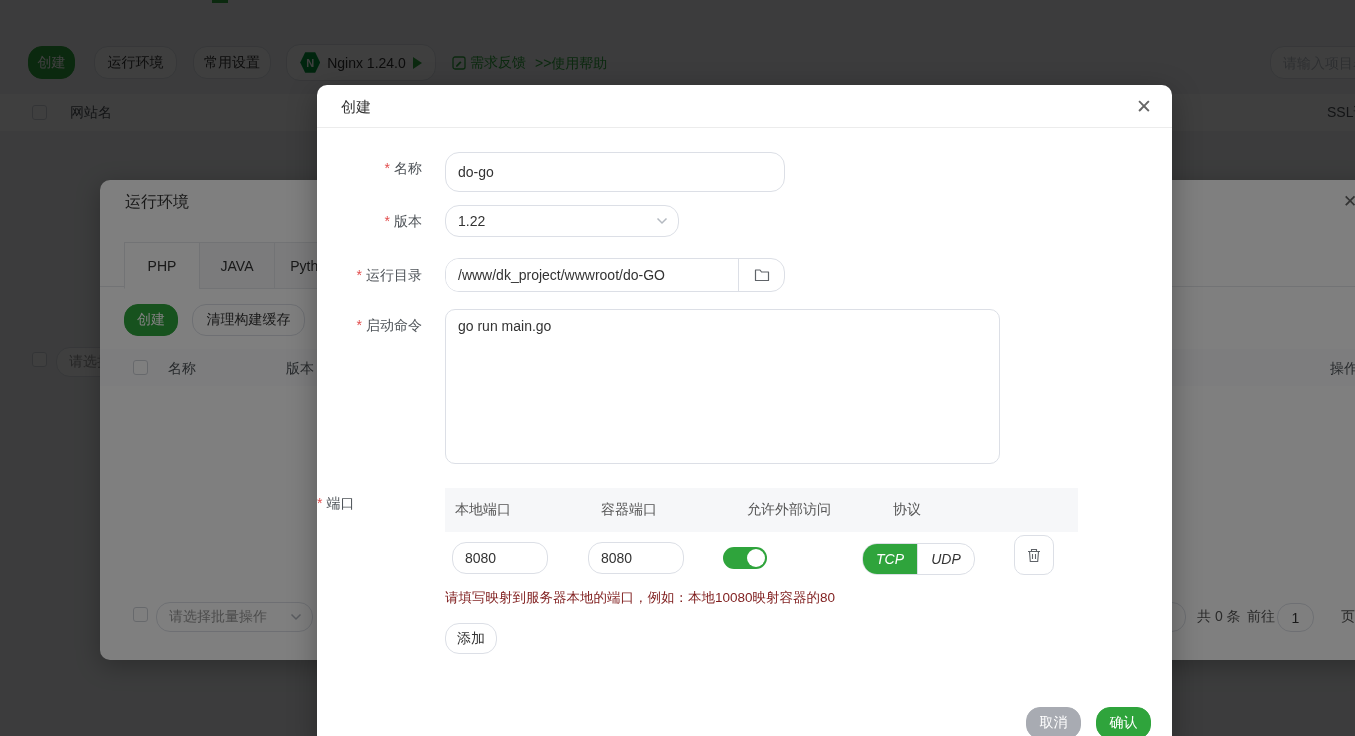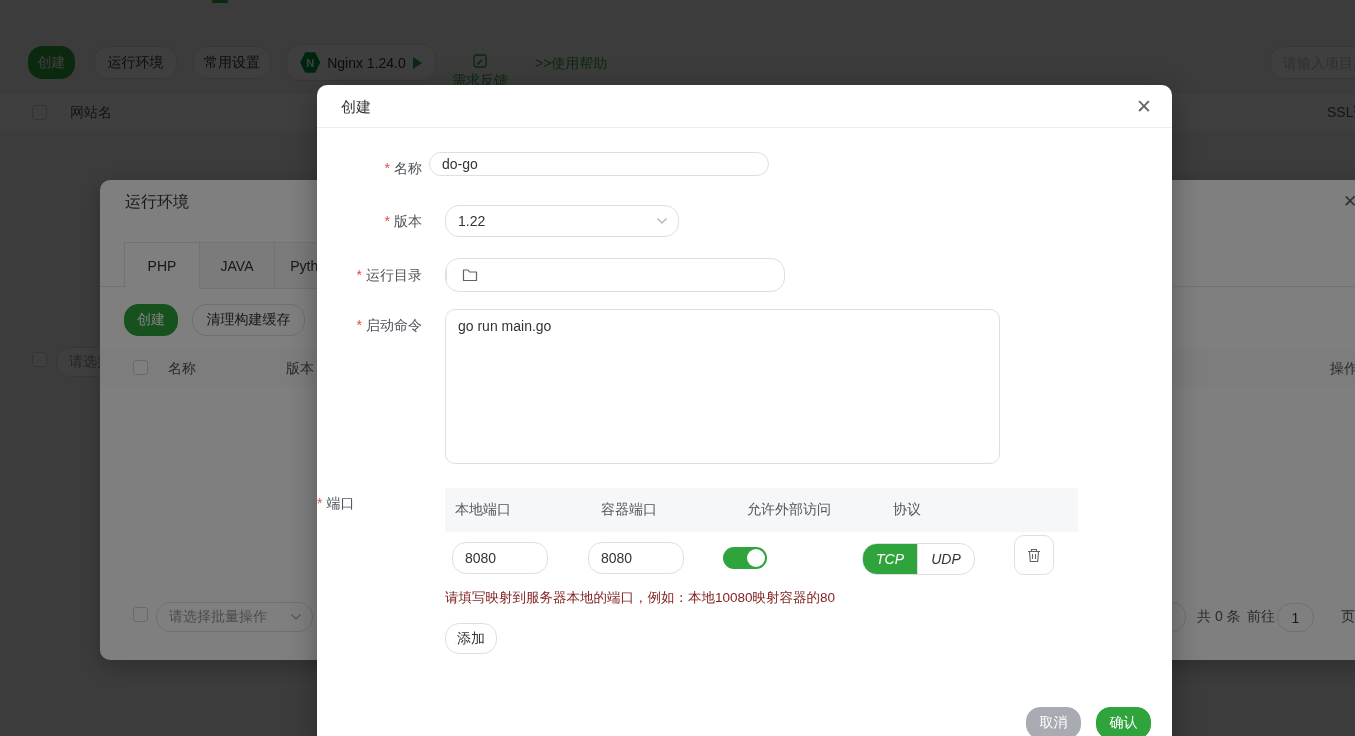--- a/index.html
+++ b/index.html
@@ -46,21 +46,21 @@
   <div class="abs btn" style="left:193px;top:46px;width:78px;height:33px;">
     <span>常用设置</span>
   </div>
   <div class="abs btn" style="left:286px;top:44px;width:150px;height:37px;gap:7px;">
     <span style="width:20px;height:22px;background:#009639;color:#fff;font-weight:bold;font-size:11px;
                  display:flex;align-items:center;justify-content:center;
                  clip-path:polygon(25% 3%,75% 3%,100% 50%,75% 97%,25% 97%,0% 50%);">N</span>
     <span>Nginx 1.24.0</span>
     <span style="width:0;height:0;border-left:9px solid #2fa43c;border-top:6px solid transparent;border-bottom:6px solid transparent;"></span>
   </div>
-  <div class="abs" style="left:452px;top:54px;display:flex;align-items:center;gap:4px;color:#2fa43c;cursor:pointer;flex-direction:column;">
+  <div class="abs" style="left:452px;top:54px;display:flex;align-items:center;gap:4px;color:#2fa43c;cursor:pointer;">
     <svg class="icon-svg" width="14" height="14" viewBox="0 0 14 14">
       <rect x="1" y="1" width="12" height="12" rx="2" fill="none" stroke="#2fa43c" stroke-width="1.3"></rect>
       <path d="M4 9.5l4.2-4.2 1.3 1.3L5.3 10.8H4z" fill="#2fa43c"></path>
     </svg>
     <span>需求反馈</span>
   </div>
   <div class="abs" style="left:535px;top:55px;color:#2fa43c;cursor:pointer;">
     <span>&gt;&gt;使用帮助</span>
   </div>
   <input class="abs input" style="left: 1270px; top: 46px; width: 130px; height: 33px;" placeholder="请输入项目名">
@@ -127,37 +127,38 @@
   <div class="abs" style="left:317px;top:85px;width:855px;height:660px;background:#fff;border-radius:10px 10px 0 0;
               box-shadow:0 8px 30px rgba(0,0,0,0.3);z-index:40;">
 
     <div class="abs" style="left:0;top:0;width:855px;height:43px;border-bottom:1px solid #ececec;"></div>
     <div class="abs" style="left:24px;top:13px;font-size:15px;color:#333;">创建</div>
     <div class="abs x" style="left:819px;top:12px;font-size:19px;">✕</div>
 
     <div class="abs" style="left:0;top:67px;width:105px;text-align:right;line-height:32px;">
       <span class="req">*</span><span class="lbl">名称</span>
     </div>
-    <input class="abs input" style="left: 112px; top: 67px; width: 340px; height: 24px;" value="do-go">
+    <input class="abs input" style="left: 128px; top: 67px; width: 340px; height: 40px;" value="do-go">
 
     <div class="abs" style="left:0;top:120px;width:105px;text-align:right;line-height:32px;">
       <span class="req">*</span><span class="lbl">版本</span>
     </div>
     <div class="abs select" style="left:128px;top:120px;width:234px;height:32px;">
       <span>1.22</span>
       <svg class="icon-svg" width="12" height="8" viewBox="0 0 12 8">
         <path d="M1.5 1.5L6 6l4.5-4.5" fill="none" stroke="#b4b9c0" stroke-width="1.5"></path>
       </svg>
     </div>
 
     <div class="abs" style="left:0;top:173px;width:105px;text-align:right;line-height:34px;">
       <span class="req">*</span><span class="lbl">运行目录</span>
     </div>
     <div class="abs" style="left:128px;top:173px;width:340px;height:34px;border:1px solid #dcdfe6;border-radius:14px;
                 display:flex;overflow:hidden;background:#fff;">
+      <input style="flex: 1 1 0%; border: none; outline: none; padding: 0px 12px; font: inherit; color: rgb(51, 51, 51); min-width: 0px;" value="/www/dk_project/wwwroot/do-GO">
       <div style="width:45px;border-left:1px solid #dcdfe6;display:flex;align-items:center;justify-content:center;cursor:pointer;">
         <svg class="icon-svg" width="16" height="14" viewBox="0 0 16 14">
           <path d="M1.5 2h4.5l1.5 2h7v8.5h-13z" fill="none" stroke="#5f6368" stroke-width="1.2" stroke-linejoin="round"></path>
         </svg>
       </div>
     </div>
 
     <div class="abs" style="left:0;top:232px;width:105px;text-align:right;">
       <span class="req">*</span><span class="lbl">启动命令</span>
     </div>

